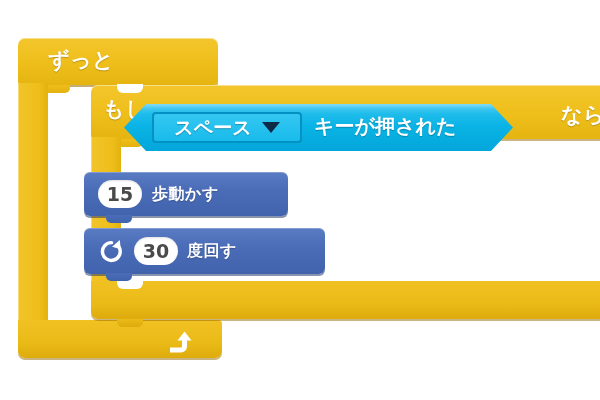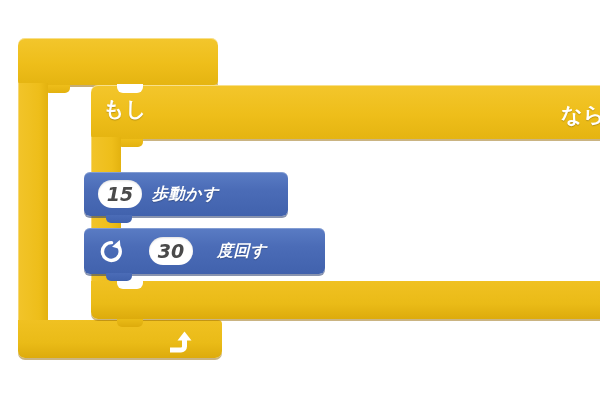--- a/index.html
+++ b/index.html
@@ -179,24 +179,23 @@
   
   .motion-block {
     position: absolute;
     background: linear-gradient(180deg, #5a7cc4 0%, #4b6cb7 40%, #4162ad 100%);
     border-radius: 6px;
     box-shadow: 0 2px 0 rgba(40,60,110,0.55),
                 inset 0 1px 0 rgba(255,255,255,0.25);
     display: flex;
     align-items: center;
     box-sizing: border-box;
-    font-style: italic;
   }
   #move-block  { left: 84px; top: 172px; width: 204px; height: 44px; padding-left: 14px; gap: 10px; }
-  #turn-block  { left: 84px; top: 228px; width: 241px; height: 46px; padding-left: 14px; gap: 24px; }
+  #turn-block  { left: 84px; top: 228px; width: 241px; height: 46px; padding-left: 14px; gap: 9px; }
 
   .motion-block .lbl { font-size: 16px; }
 
   .num-oval {
     background: #ffffff;
     border-radius: 14px;
     min-width: 44px;
     height: 28px;
     display: flex;
     align-items: center;
@@ -230,20 +229,21 @@
 </style>
 </head>
 <body>
 
 <div id="canvas">
 
   <div class="cblock" id="forever-block">
 
     <div class="c-top" id="forever-top">
       <div class="notch" style="left:26px; top:47px; background:linear-gradient(180deg,#eebe1a,#e3b20f);"></div>
+      <span class="lbl" id="forever-label">ずっと</span>
     </div>
 
     <div class="c-left" id="forever-left"></div>
 
     <div class="c-bottom" id="forever-bottom"></div>
   </div>
 
   <div class="cblock" id="if-block">
 
     <div class="c-top" id="if-top">
@@ -256,20 +256,31 @@
     </div>
 
     <div class="c-left" id="if-left"></div>
 
     <div class="c-bottom" id="if-bottom">
       <div class="notch-socket" style="left:26px; top:-1px;"></div>
       <div class="notch" style="left:26px; top:38px; background:linear-gradient(180deg,#eabb17,#ddab0c);"></div>
     </div>
   </div>
 
+  <div id="key-pressed-hex">
+    <div class="hex-body"></div>
+    <div class="hex-hl"></div>
+
+    <div id="key-dropdown">
+      <span class="dd-text">スペース</span>
+      <span class="caret"></span>
+    </div>
+
+    <span id="hex-text">キーが押された</span>
+  </div>
 
   <div class="motion-block" id="move-block">
     <div class="plug" style="background:linear-gradient(180deg,#4b6cb7,#4162ad);"></div>
     <span class="num-oval">15</span>
     <span class="lbl">歩動かす</span>
   </div>
 
   <div class="motion-block" id="turn-block">
     <div class="plug" style="background:linear-gradient(180deg,#4b6cb7,#4162ad);"></div>
 

